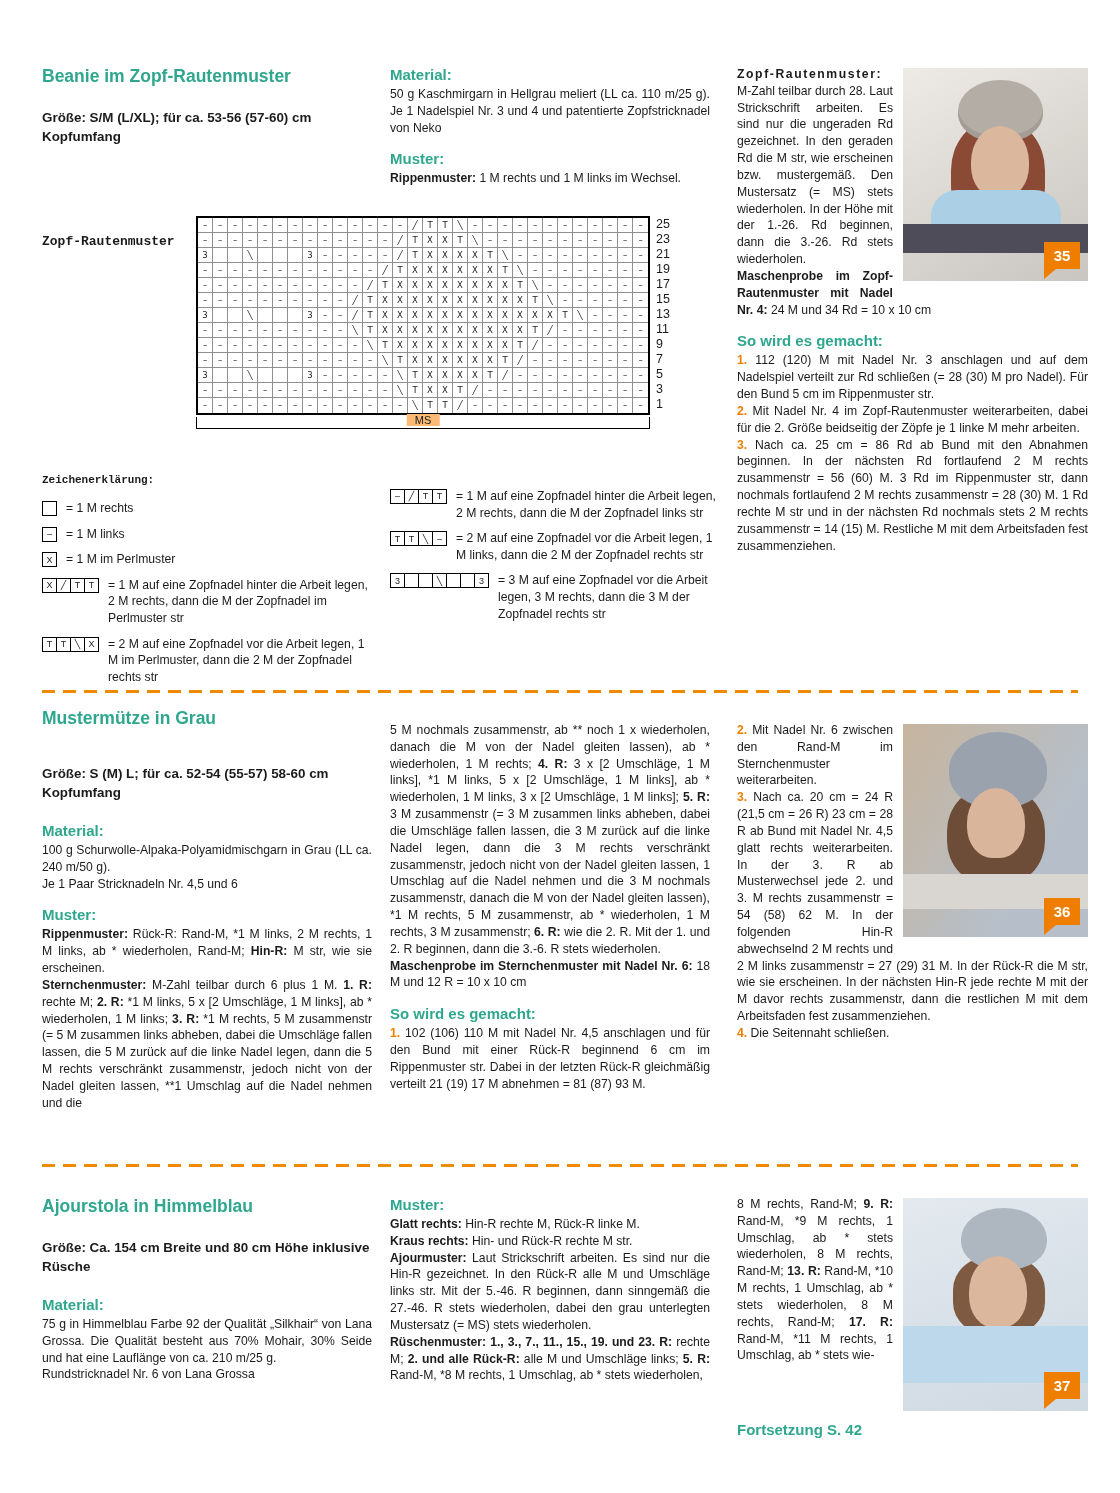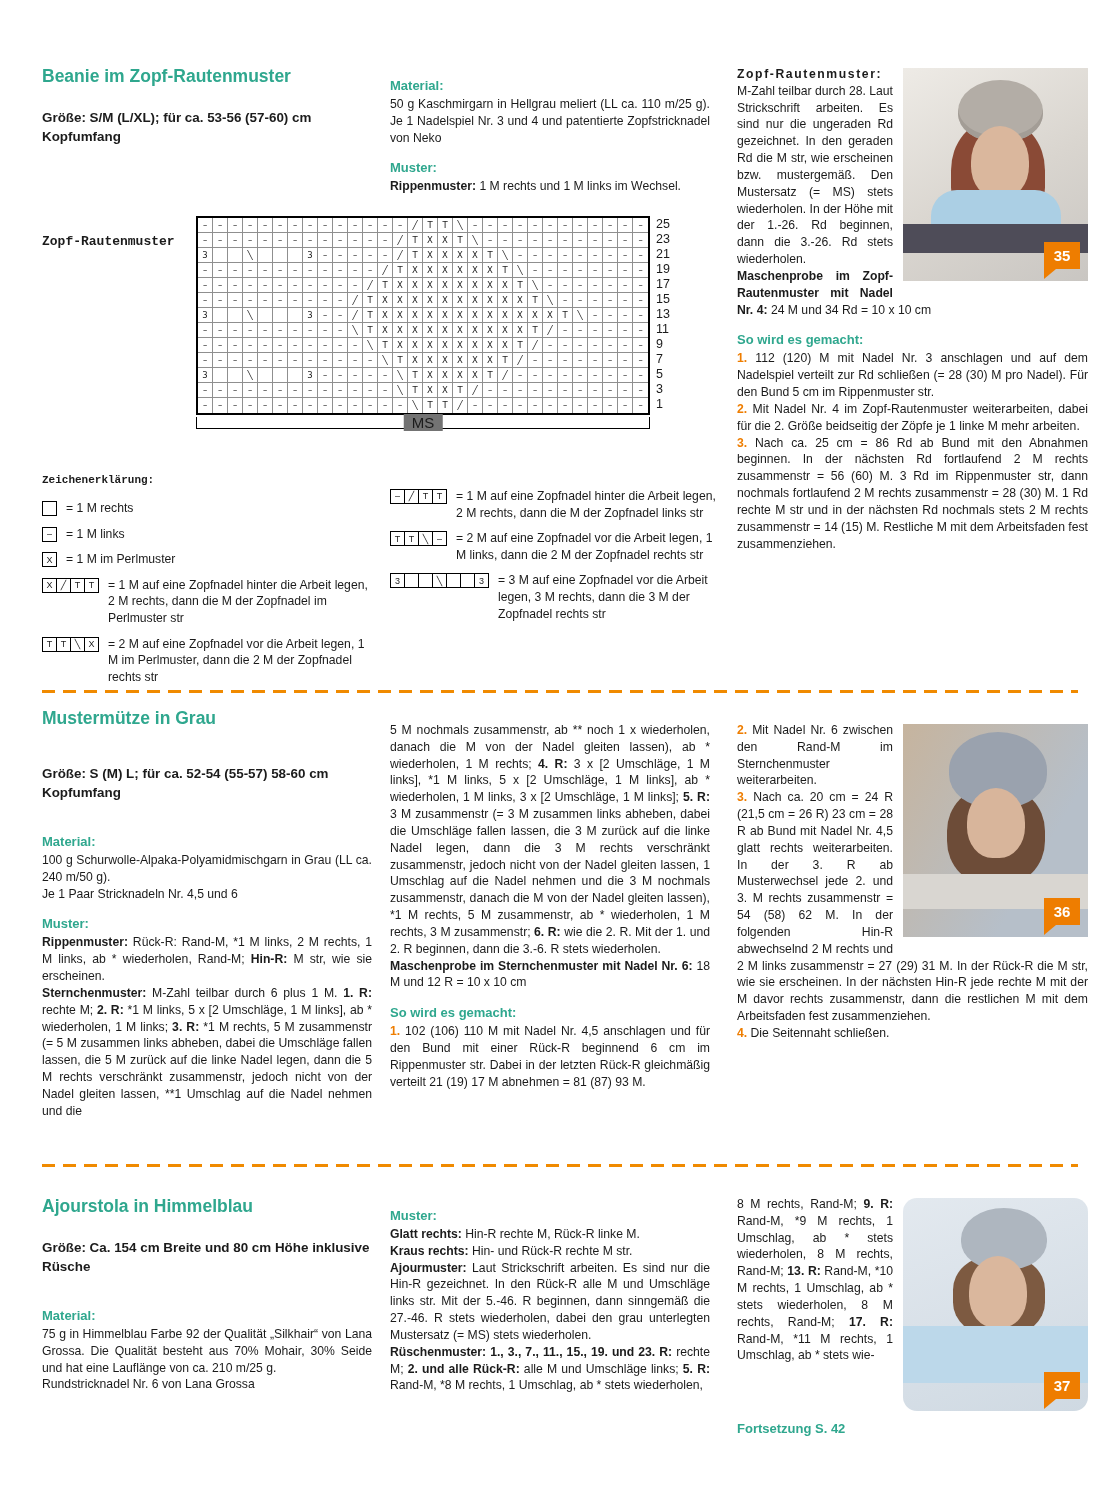--- a/index.html
+++ b/index.html
@@ -1,21 +1,21 @@
 <!DOCTYPE html>
 <html lang="de"><head>
 <meta charset="utf-8">
 <style>
   html,body{margin:0;padding:0;background:#fff;}
   .page{position:relative;width:1120px;height:1493px;background:#ffffff;
         font-family:"Liberation Sans",sans-serif;color:#1b1b1b;overflow:hidden;}
   .abs{position:absolute;}
   .title{color:#2FA78E;font-size:17.5px;font-weight:bold;}
   .sizehead{font-weight:bold;font-size:13.4px;line-height:1.45;}
-  .sub{color:#2FA78E;font-weight:bold;font-size:13px;margin:12px 0 3px 0;}
+  .sub{color:#2FA78E;font-weight:bold;font-size:15px;margin:0 0 3px 0;}
   .gap{margin-top:14px;}
   .para{margin:0;font-size:12.2px;line-height:1.38;text-align:justify;hyphens:auto;}
   .para .b{font-weight:bold;}
   .para .o{color:#EE7D00;font-weight:bold;}
   .para .bs{font-weight:bold;letter-spacing:1.6px;}
   .boldlabel{font-weight:bold;font-size:13px;font-family:Liberation Mono, monospace;}
   
   .leg-item{display:flex;align-items:flex-start;margin-bottom:9px;font-size:12.2px;line-height:1.36;}
   .sym{display:flex;flex:0 0 auto;margin-top:1px;}
   .sym .cell{width:15px;height:15px;box-sizing:border-box;border:1px solid #000;margin-right:-1px;
@@ -27,39 +27,39 @@
   .ch-row{display:flex;height:15px;}
   .ch-cell{width:15px;height:15px;box-sizing:border-box;border-right:1px solid #8f8f8f;border-bottom:1px solid #8f8f8f;
            display:flex;align-items:center;justify-content:center;font-size:8.5px;line-height:1;
            font-family:"DejaVu Sans",sans-serif;}
   .ch-row .ch-cell:last-child{border-right:none;}
   .ch-row:last-child .ch-cell{border-bottom:none;}
   .ch-nums{margin-left:6px;padding-top:1px;}
   .ch-num{height:15px;line-height:15px;font-size:12.5px;}
   .ms-row{height:11px;border-left:1.5px solid #000;border-right:1.5px solid #000;border-bottom:1.5px solid #000;
           position:relative;margin-top:2px;}
-  .ms-label{position:absolute;left:50%;transform:translateX(-50%);top:-3px;background:#737373;padding:0 8px;font-size:15px;}
+  .ms-label{position:absolute;left:50%;transform:translateX(-50%);top:-3px;background:#fdba74;padding:0 8px;font-size:11px;}
   
   .sep{position:absolute;left:42px;width:1036px;height:3px;
        background:repeating-linear-gradient(90deg,#F08A00 0 13px,transparent 13px 21px);}
   
   .photo{float:right;width:185px;height:213px;margin:2px 0 10px 10px;position:relative;overflow:hidden;background:#ddd;}
   .photo i{position:absolute;display:block;}
   .p1{background:linear-gradient(150deg,#eeebe6,#d9d5cf 55%,#c9c6c2);}
   .p1 .hair{left:48px;top:52px;width:94px;height:112px;background:#8a4a36;border-radius:45% 45% 40% 40%;}
   .p1 .hat{left:55px;top:12px;width:85px;height:62px;background:#b3ada6;border-radius:50% 50% 46% 46%;box-shadow:inset 0 -6px 0 #a39d96;}
   .p1 .face{left:68px;top:58px;width:58px;height:72px;background:#dab79d;border-radius:50% 50% 44% 44%;}
   .p1 .scarf{left:28px;top:122px;width:130px;height:50px;background:#abcfe4;border-radius:26px 26px 8px 8px;}
   .p1 .coat{left:0;top:156px;width:185px;height:29px;background:#4e4c58;}
   .p2{background:linear-gradient(120deg,#c6b49e,#b6bfc9 70%);}
   .p2 .hair{left:44px;top:62px;width:98px;height:100px;background:#6d4c38;border-radius:45%;}
   .p2 .hat{left:46px;top:8px;width:98px;height:76px;background:#9aa2ae;border-radius:52% 52% 46% 46%;}
   .p2 .face{left:64px;top:64px;width:58px;height:70px;background:#d8b59b;border-radius:50% 50% 44% 44%;}
   .p2 .coat{left:0;top:150px;width:185px;height:35px;background:#d9d6d1;}
-  .p3{background:linear-gradient(160deg,#e3e9ef,#cfd9e2);border-radius:14px;}
+  .p3{background:linear-gradient(160deg,#e3e9ef,#cfd9e2);}
   .p3 .hair{left:50px;top:58px;width:92px;height:80px;background:#7d5a41;border-radius:42%;}
   .p3 .hat{left:58px;top:10px;width:86px;height:62px;background:#aeb6bf;border-radius:50% 50% 46% 46%;}
   .p3 .face{left:66px;top:58px;width:58px;height:72px;background:#dab79d;border-radius:50% 50% 44% 44%;}
   .p3 .stole{left:0;top:128px;width:185px;height:57px;background:#bcd8ea;}
   .tag{position:absolute;right:8px;bottom:12px;width:36px;height:27px;background:#EE7D00;color:#fff;
        font-size:15px;font-weight:bold;display:flex;align-items:center;justify-content:center;}
   .tag::after{content:"";position:absolute;top:100%;left:0;width:0;height:0;
        border-top:10px solid #EE7D00;border-right:12px solid transparent;}
   .fort{margin-top:30px;clear:both;}
   .pagenum{position:absolute;right:42px;top:1520px;width:40px;height:40px;background:#2FA78E;color:#fff;

